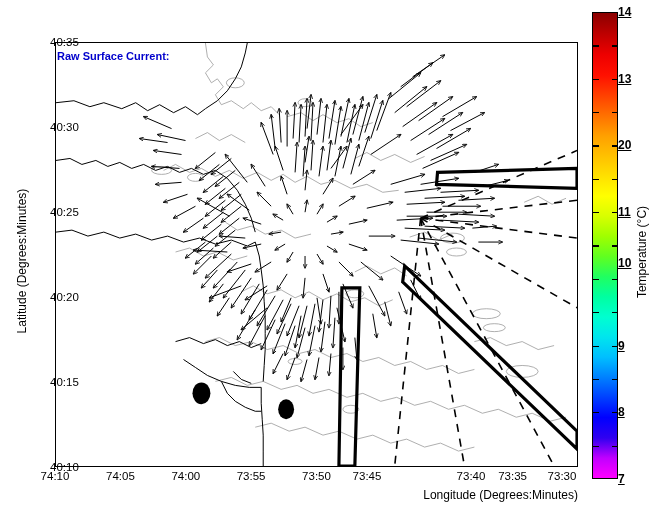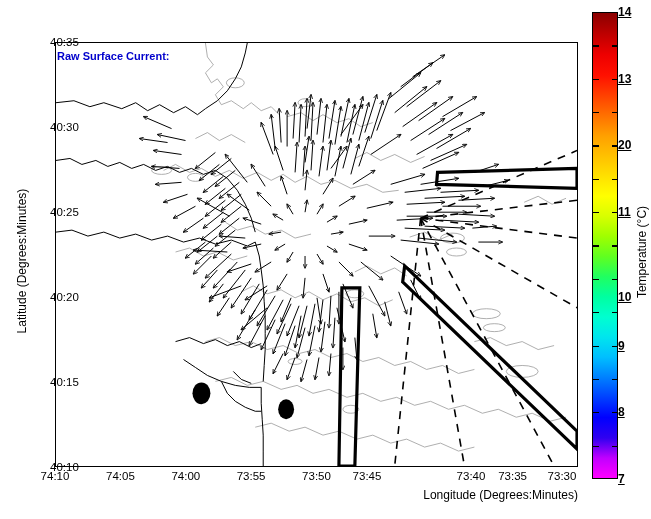--- a/index.html
+++ b/index.html
@@ -398,21 +398,21 @@
 
   <div class="xlabel">Longitude (Degrees:Minutes)</div>
   <div class="ylabel">Latitude (Degrees:Minutes)</div>
 
   <div class="cbar"></div>
 
   <div class="cbtick" style="top:12px">14</div>
   <div class="cbtick" style="top:78.7px">13</div>
   <div class="cbtick" style="top:145.4px">20</div>
   <div class="cbtick" style="top:212.1px">11</div>
-  <div class="cbtick" style="top:297px">10</div>
+  <div class="cbtick" style="top:263px">10</div>
   <div class="cbtick" style="top:345.5px">9</div>
   <div class="cbtick" style="top:412.2px">8</div>
   <div class="cbtick" style="top:479px">7</div>
 
   <div class="cbmark r" style="top:45.3px"></div>
   <div class="cbmark r" style="top:78.7px"></div>
   <div class="cbmark r" style="top:112px"></div>
   <div class="cbmark r" style="top:145.4px"></div>
   <div class="cbmark r" style="top:178.7px"></div>
   <div class="cbmark r" style="top:212.1px"></div>

